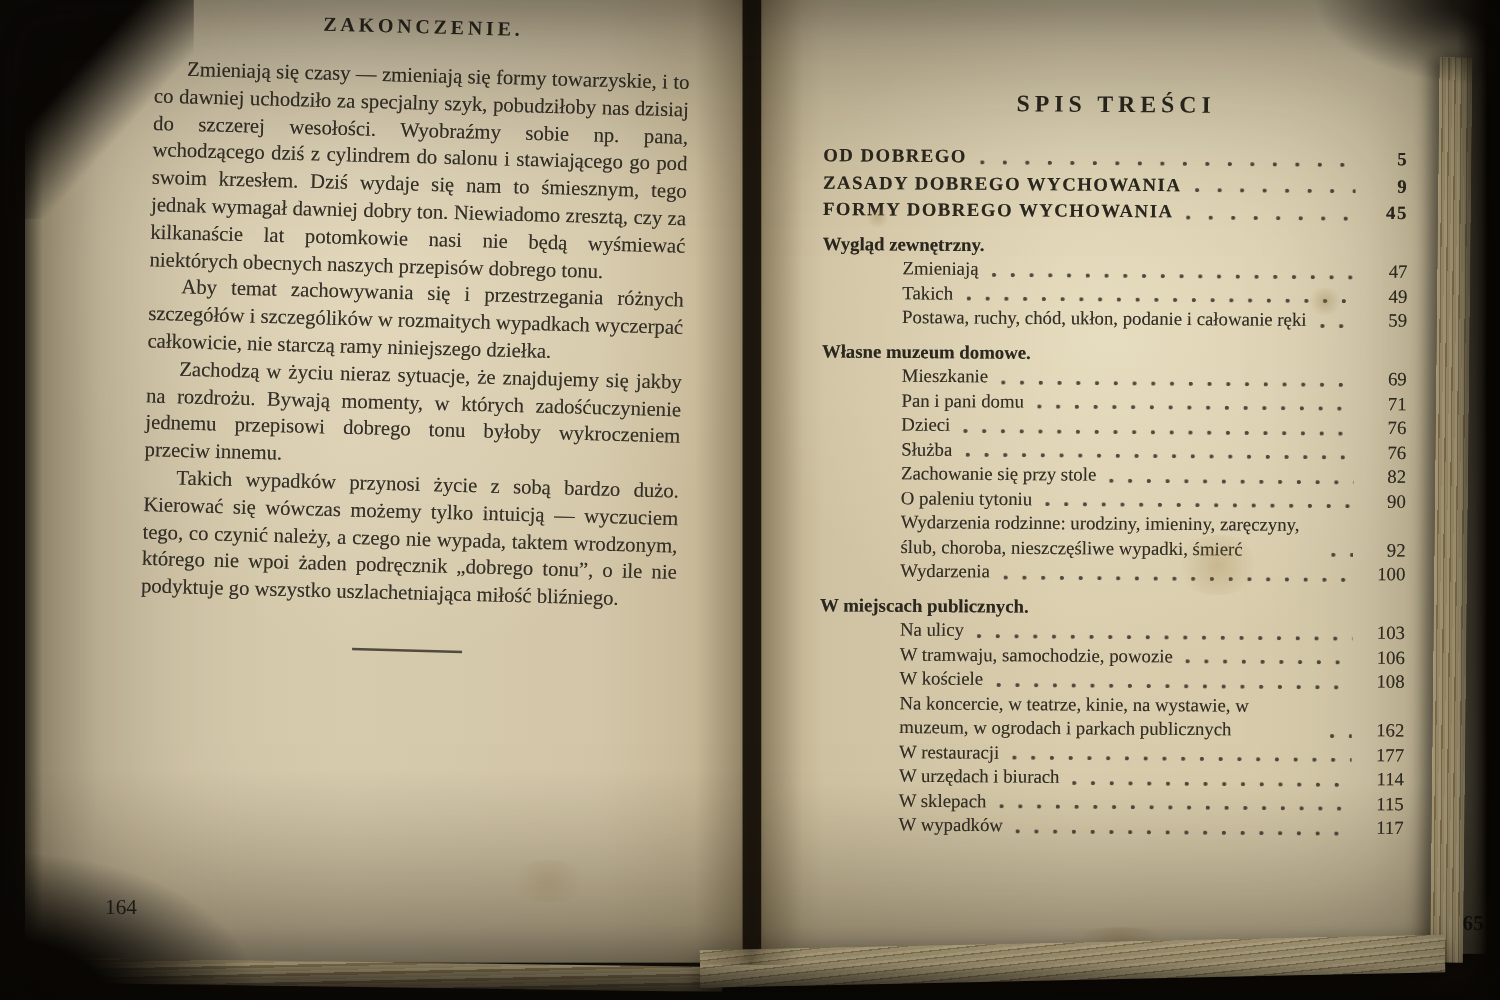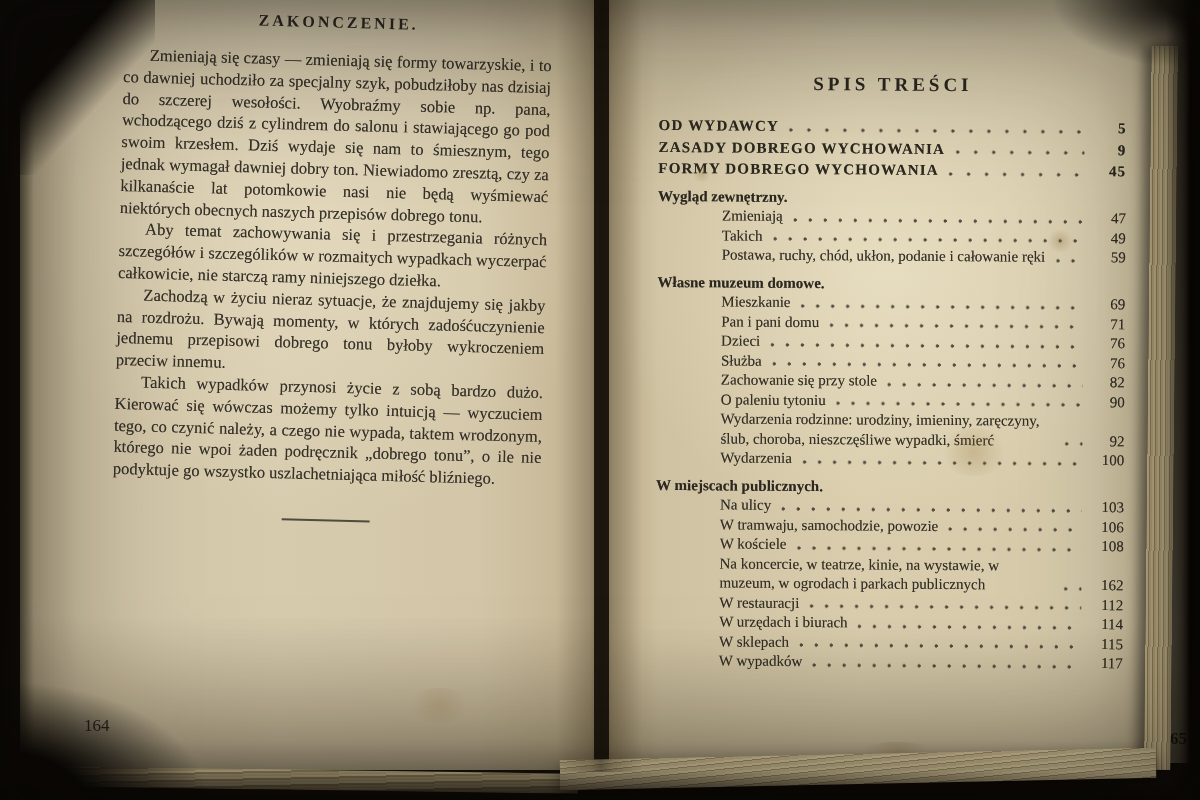--- a/index.html
+++ b/index.html
@@ -128,21 +128,21 @@
       <hr class="divider">
     </div>
     <div class="folio folio-left">164</div>
   </div>
 
   <div class="page page-right">
     <div class="right-content">
       <h2 class="toc-title">SPIS TREŚCI</h2>
       <div>
           <div class="toc-row top">
-            <span class="toc-label">OD WYDAWCY</span>
+            <span class="toc-label">OD DOBREGO</span>
             <span class="leader"></span>
             <span class="toc-page">5</span>
           </div>
           <div class="toc-row top">
             <span class="toc-label">ZASADY DOBREGO WYCHOWANIA</span>
             <span class="leader"></span>
             <span class="toc-page">9</span>
           </div>
           <div class="toc-row top">
             <span class="toc-label">FORMY DOBREGO WYCHOWANIA</span>
@@ -229,21 +229,21 @@
             <span class="toc-page">108</span>
           </div>
           <div class="toc-row sub">
             <span class="toc-label">Na koncercie, w teatrze, kinie, na wystawie, w muzeum, w ogrodach i parkach publicznych</span>
             <span class="leader"></span>
             <span class="toc-page">162</span>
           </div>
           <div class="toc-row sub">
             <span class="toc-label">W restauracji</span>
             <span class="leader"></span>
-            <span class="toc-page">112</span>
+            <span class="toc-page">177</span>
           </div>
           <div class="toc-row sub">
             <span class="toc-label">W urzędach i biurach</span>
             <span class="leader"></span>
             <span class="toc-page">114</span>
           </div>
           <div class="toc-row sub">
             <span class="toc-label">W sklepach</span>
             <span class="leader"></span>
             <span class="toc-page">115</span>

